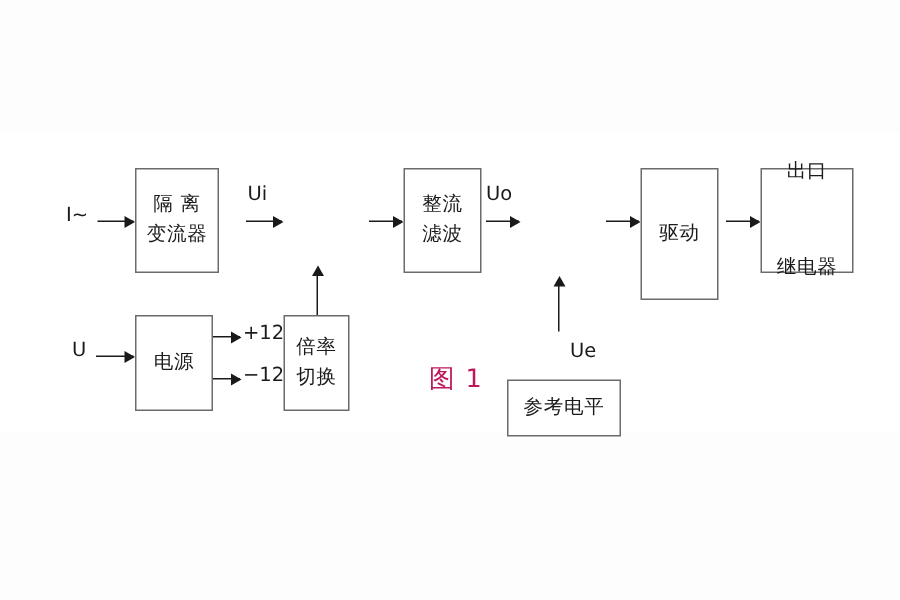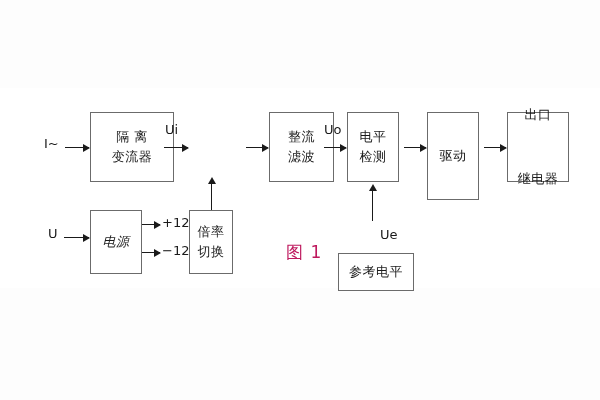--- a/index.html
+++ b/index.html
@@ -100,62 +100,58 @@
 <body>
 
 <div id="canvas">
 
   <div class="page-band"></div>
 
   <div class="label" style="left:44px; top:136px;">I~</div>
 
   <div class="harrow" style="left:65px; top:147px; width:24px;"></div>
 
-  <div class="box" style="left:90px; top:112px; width:84px; height:70px;">
+  <div class="box" style="left:90px; top:112px; width:56px; height:70px;">
     <div class="line">隔 离</div>
     <div class="line">变流器</div>
   </div>
 
   <div class="label small" style="left:165px; top:122px;">Ui</div>
   <div class="harrow" style="left:164px; top:147px; width:24px;"></div>
 
 
   <div class="harrow" style="left:246px; top:147px; width:22px;"></div>
 
-  <div class="box" style="left:269px; top:112px; width:65px; height:70px;">
+  <div class="box" style="left:269px; top:112px; width:52px; height:70px;">
     <div class="line">整流</div>
     <div class="line">滤波</div>
   </div>
 
   <div class="label small" style="left:324px; top:122px;">Uo</div>
   <div class="harrow" style="left:324px; top:147px; width:22px;"></div>
 
-  <div class="box" style="left:347px; top:112px; width:52px; height:70px;">
-    <div class="line">电平</div>
-    <div class="line">检测</div>
-  </div>
 
   <div class="harrow" style="left:404px; top:147px; width:22px;"></div>
 
   <div class="box" style="left:427px; top:112px; width:52px; height:88px;">
     <div class="line">驱动</div>
   </div>
 
   <div class="harrow" style="left:484px; top:147px; width:22px;"></div>
 
   <div class="box" style="left:507px; top:112px; width:62px; height:70px;gap:44px;">
     <div class="line">出口</div>
     <div class="line">继电器</div>
   </div>
 
   <div class="label" style="left:48px; top:226px;">U</div>
 
   <div class="harrow" style="left:64px; top:237px; width:25px;"></div>
 
-  <div class="box" style="left:90px; top:210px; width:52px; height:64px;font-style:italic;">
+  <div class="box" style="left:90px; top:210px; width:52px; height:64px;">
     <div class="line">电源</div>
   </div>
 
   <div class="harrow" style="left:142px; top:224px; width:18px;"></div>
   <div class="label small" style="left:162px; top:215px;">+12V</div>
 
   <div class="harrow" style="left:142px; top:252px; width:18px;"></div>
   <div class="label small" style="left:162px; top:243px;">−12V</div>
 
   <div class="box" style="left:189px; top:210px; width:44px; height:64px;align-items:center;">

